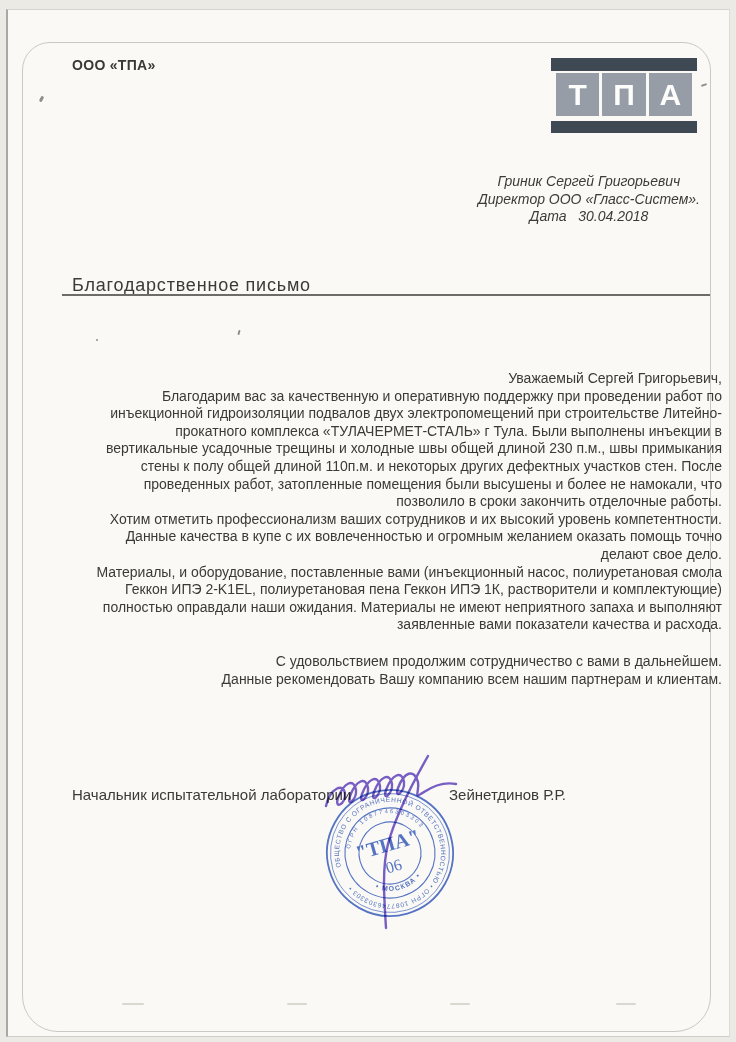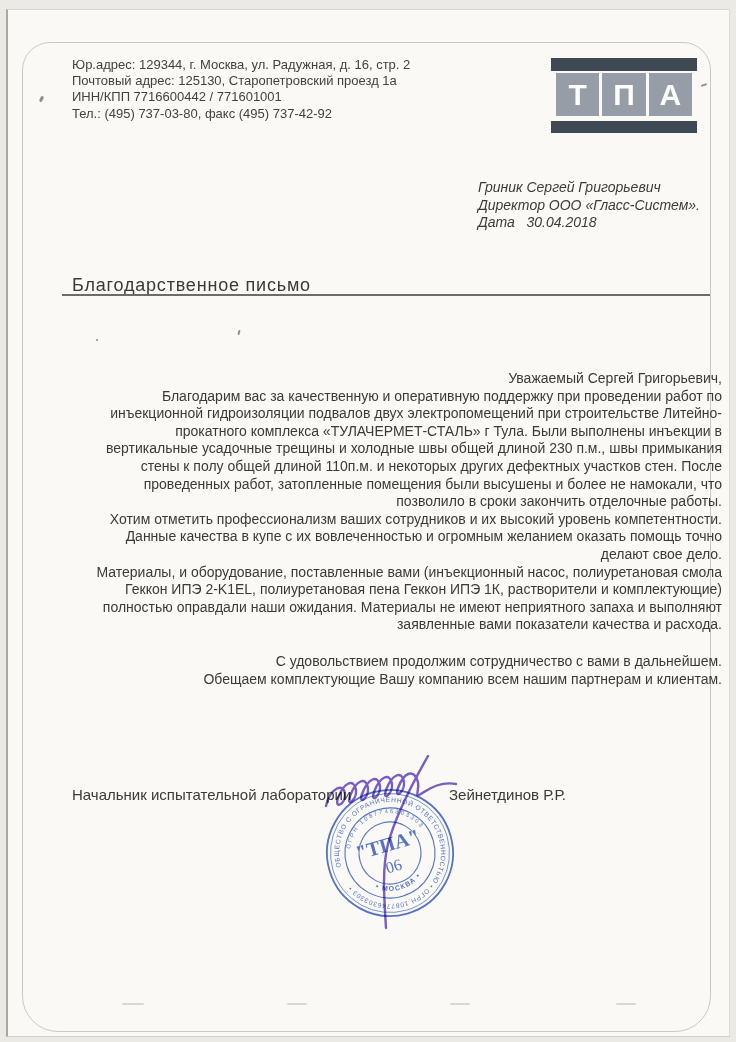--- a/index.html
+++ b/index.html
@@ -35,21 +35,21 @@
   .logo-bar { height:13px; background:#3e4953; }
   .logo-squares { display:flex; gap:3px; padding:0 5px; margin-top:2px; }
   .logo-sq {
     flex:1; height:43px; background:#969da7;
     display:flex; align-items:center; justify-content:center;
   }
   .logo-sq span { color:#fdfdfb; font-size:30px; font-weight:bold; line-height:1; }
   .logo .bottom { margin-top:5px; height:12px; }
 
   .recipient {
-    right:36px; top:179px; text-align:left;
+    right:36px; top:173px; text-align:center;
     font-style:italic; font-size:14px; line-height:17.5px; color:#3c3b39;
   }
 
   .title-block { left:72px; top:275px; }
   .title { font-size:18px; letter-spacing:.8px; color:#3b3a38; }
   .title-underline { left:62px; top:294px; width:648px; height:2px; background:#6d6c69; }
 
   .body-par { left:72px; width:650px; font-size:14px; line-height:17.6px; color:#3b3a38;text-align:right; }
   .par1 { top:370px; }
   .par2 { top:653px; }
@@ -72,24 +72,21 @@
 <div class="abs speck" style="left:40px;top:96px;width:3px;height:6px;transform:rotate(28deg);"></div>
 <div class="abs speck" style="left:701px;top:84px;width:6px;height:2px;transform:rotate(-20deg);"></div>
 <div class="abs speck" style="left:238px;top:330px;width:2px;height:5px;transform:rotate(15deg);"></div>
 <div class="abs speck" style="left:96px;top:339px;width:2px;height:2px;"></div>
 <div class="abs speck faint" style="left:122px;top:1003px;width:22px;height:2px;"></div>
 <div class="abs speck faint" style="left:287px;top:1003px;width:20px;height:2px;"></div>
 <div class="abs speck faint" style="left:450px;top:1003px;width:20px;height:2px;"></div>
 <div class="abs speck faint" style="left:616px;top:1003px;width:20px;height:2px;"></div>
 
 <div class="abs sender">
-  <div class="addr multiline">Юр.адрес: 129344, г. Москва, ул. Радужная, д. 16, стр. 2
-Почтовый адрес: 125130, Старопетровский проезд 1а
-ИНН/КПП 7716600442 / 771601001
-Тел.: (495) 737-03-80, факс (495) 737-42-92</div>
+  <div class="company">ООО «ТПА»</div>
 </div>
 
 <div class="abs logo">
   <div class="logo-bar top"></div>
   <div class="logo-squares">
     <div class="logo-sq">
         <span>Т</span>
       </div>
     <div class="logo-sq">
         <span>П</span>
@@ -119,21 +116,21 @@
 проведенных работ, затопленные помещения были высушены и более не намокали, что
 позволило в сроки закончить отделочные работы.
 Хотим отметить профессионализм ваших сотрудников и их высокий уровень компетентности.
 Данные качества в купе с их вовлеченностью и огромным желанием оказать помощь точно
 делают свое дело.
 Материалы, и оборудование, поставленные вами (инъекционный насос, полиуретановая смола
 Геккон ИПЭ 2-K1EL, полиуретановая пена Геккон ИПЭ 1К, растворители и комплектующие)
 полностью оправдали наши ожидания. Материалы не имеют неприятного запаха и выполняют
 заявленные вами показатели качества и расхода.</div>
 <div class="abs body-par par2 multiline">С удовольствием продолжим сотрудничество с вами в дальнейшем.
-Обещаем комплектующие Вашу компанию всем нашим партнерам и клиентам.</div>
+Данные рекомендовать Вашу компанию всем нашим партнерам и клиентам.</div>
 
 <div class="abs signoff-role">Начальник испытательной лаборатории</div>
 <div class="abs signoff-name">Зейнетдинов Р.Р.</div>
 
 <svg class="abs stamp" width="170" height="170" viewBox="-85 -85 170 170">
   <g transform="rotate(-16)" fill="none" stroke="#3f63c4">
     <circle r="63" stroke-width="1.8"></circle>
     <circle r="59.5" stroke-width="0.7"></circle>
     <circle r="45" stroke-width="1.1"></circle>
     <circle r="31" stroke-width="1.1"></circle>

